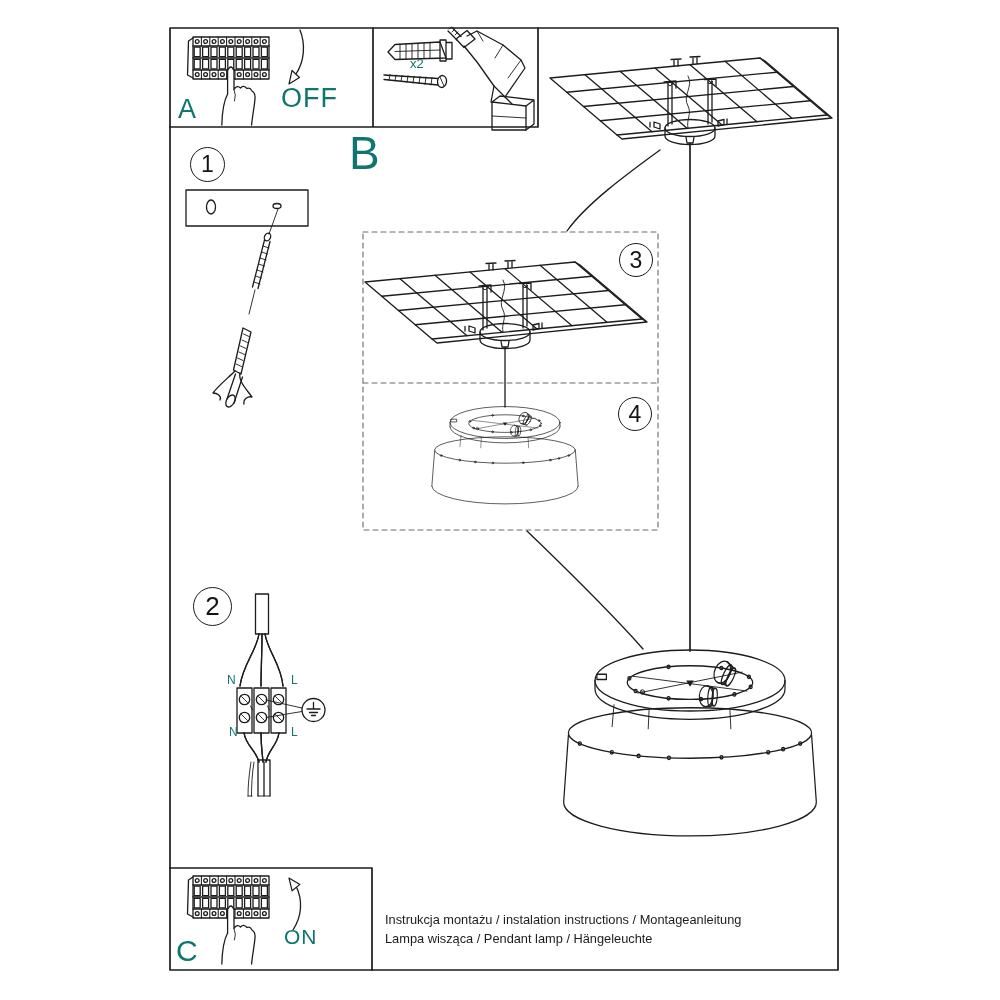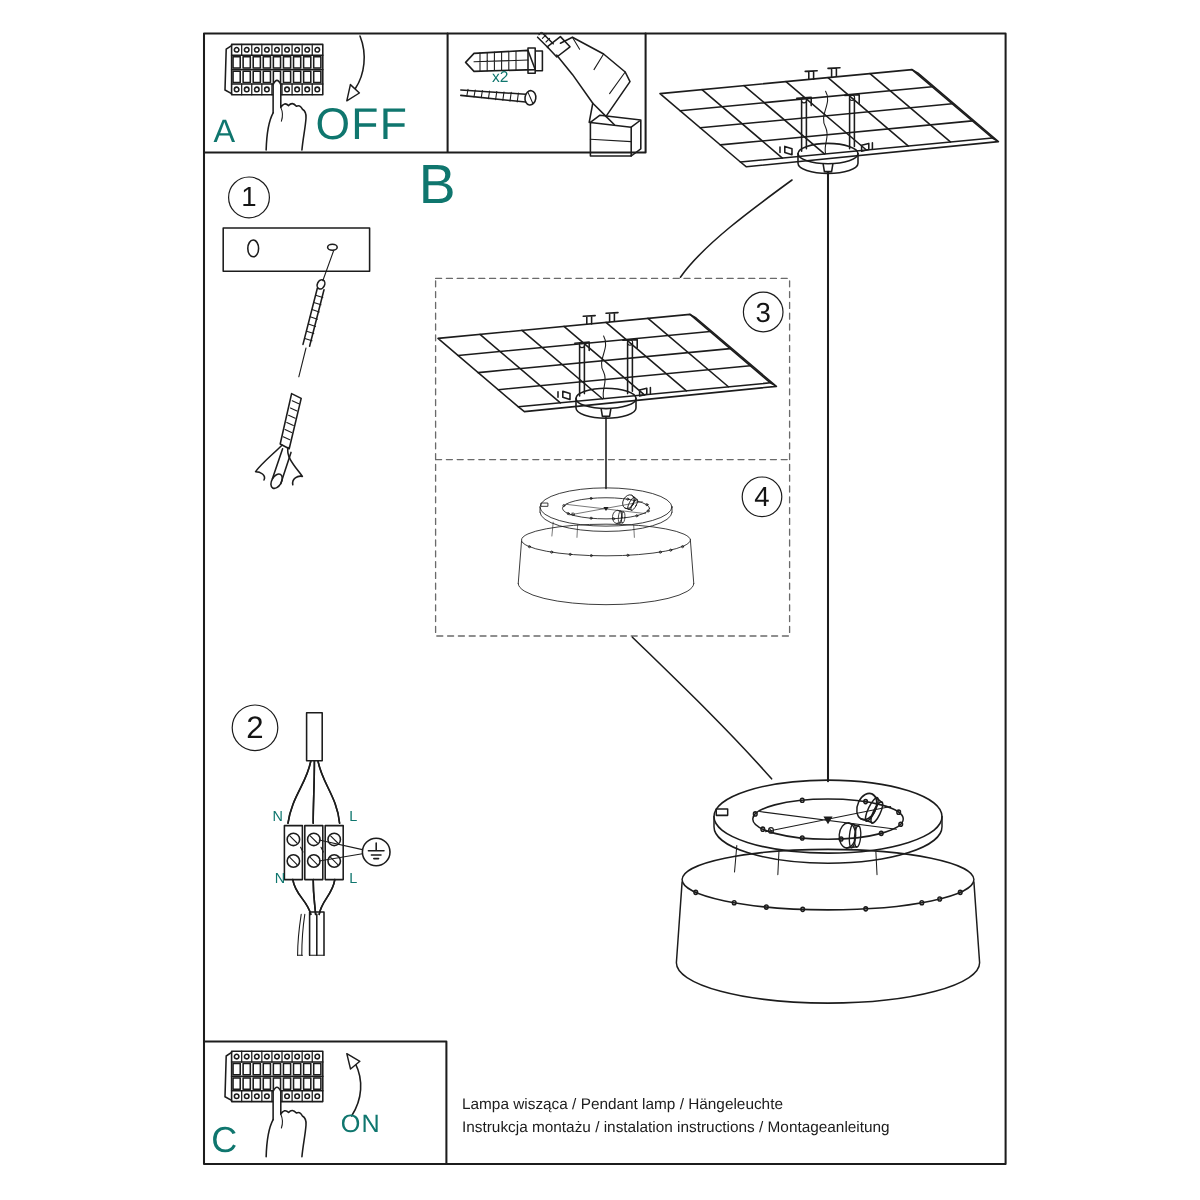--- a/index.html
+++ b/index.html
@@ -268,35 +268,35 @@
   <g>
     <use href="#breaker-hand" transform="translate(192,876)"></use>
     <g>
       <path d="M293,930 C302,916 303,900 296,886"></path>
       <polygon class="whead" points="289,878 299.9,884.4 292.1,890.8"></polygon>
     </g>
   </g>
 </svg>
 
 <div class="lbl" style="left:178px;top:94px;font-size:27px;">A</div>
-<div class="lbl" style="left:263px;top:83px;font-size:37px;letter-spacing:1px;">OFF</div>
+<div class="lbl" style="left:281px;top:83px;font-size:27px;letter-spacing:1px;">OFF</div>
 <div class="lbl" style="left:410px;top:56px;font-size:13px;">x2</div>
 <div class="lbl" style="left:349px;top:126px;font-size:46px;">B</div>
 
 <div class="circ" style="left:190px;top:147px;width:33px;height:33px;font-size:23px;">1</div>
 <div class="circ" style="left:193px;top:587px;width:37px;height:37px;font-size:26px;">2</div>
 <div class="circ" style="left:619px;top:243px;width:32px;height:32px;font-size:23px;">3</div>
 <div class="circ" style="left:618px;top:397px;width:32px;height:32px;font-size:23px;">4</div>
 
 <div class="lbl" style="left:227px;top:673px;font-size:12px;">N</div>
 <div class="lbl" style="left:291px;top:673px;font-size:12px;">L</div>
 <div class="lbl" style="left:229px;top:725px;font-size:12px;">N</div>
 <div class="lbl" style="left:291px;top:725px;font-size:12px;">L</div>
 
 <div class="lbl" style="left:176px;top:934px;font-size:30px;">C</div>
 <div class="lbl" style="left:284px;top:925px;font-size:21px;letter-spacing:1px;">ON</div>
 
 <div class="footer">
+  <div>Instrukcja montażu / instalation instructions / Montageanleitung</div>
   <div>Lampa wisząca / Pendant lamp / Hängeleuchte</div>
-  <div>Instrukcja montażu / instalation instructions / Montageanleitung</div>
 </div>
 
 </div>
 
 </body></html>

